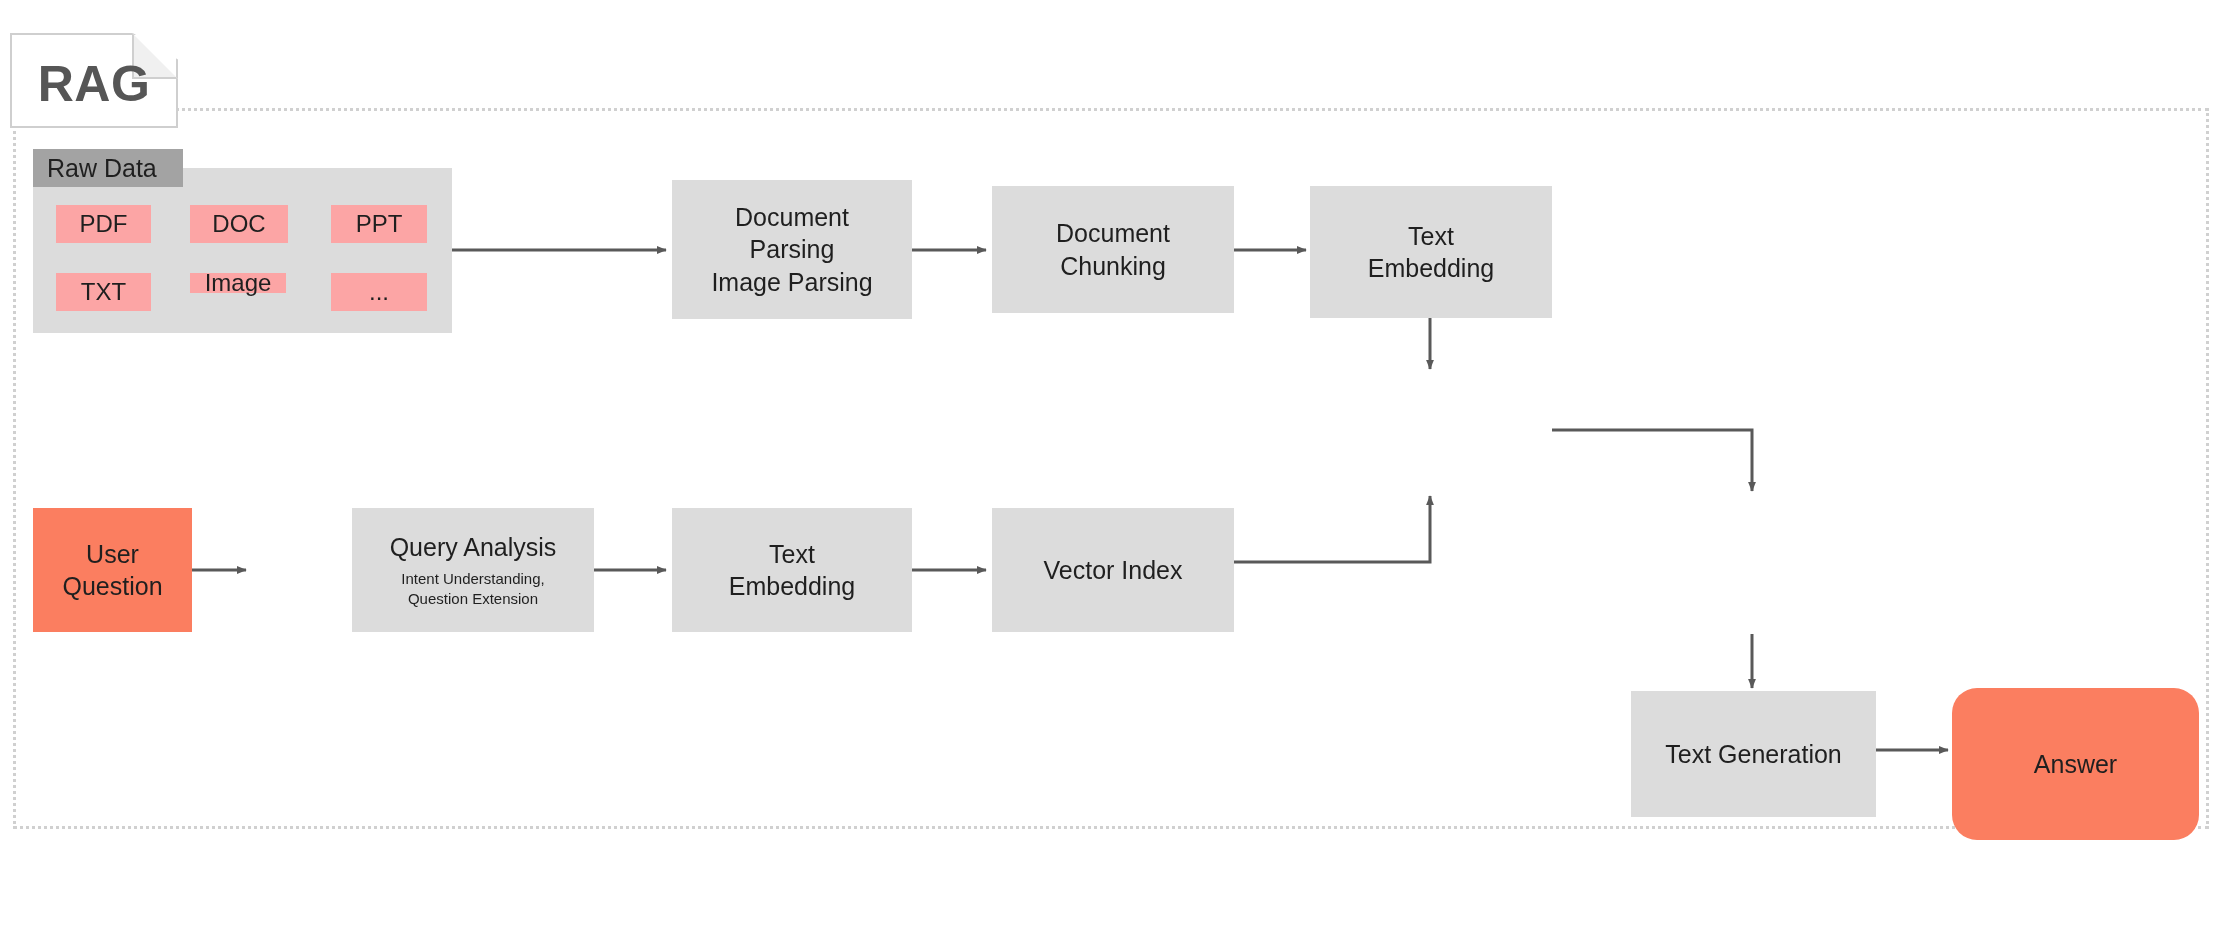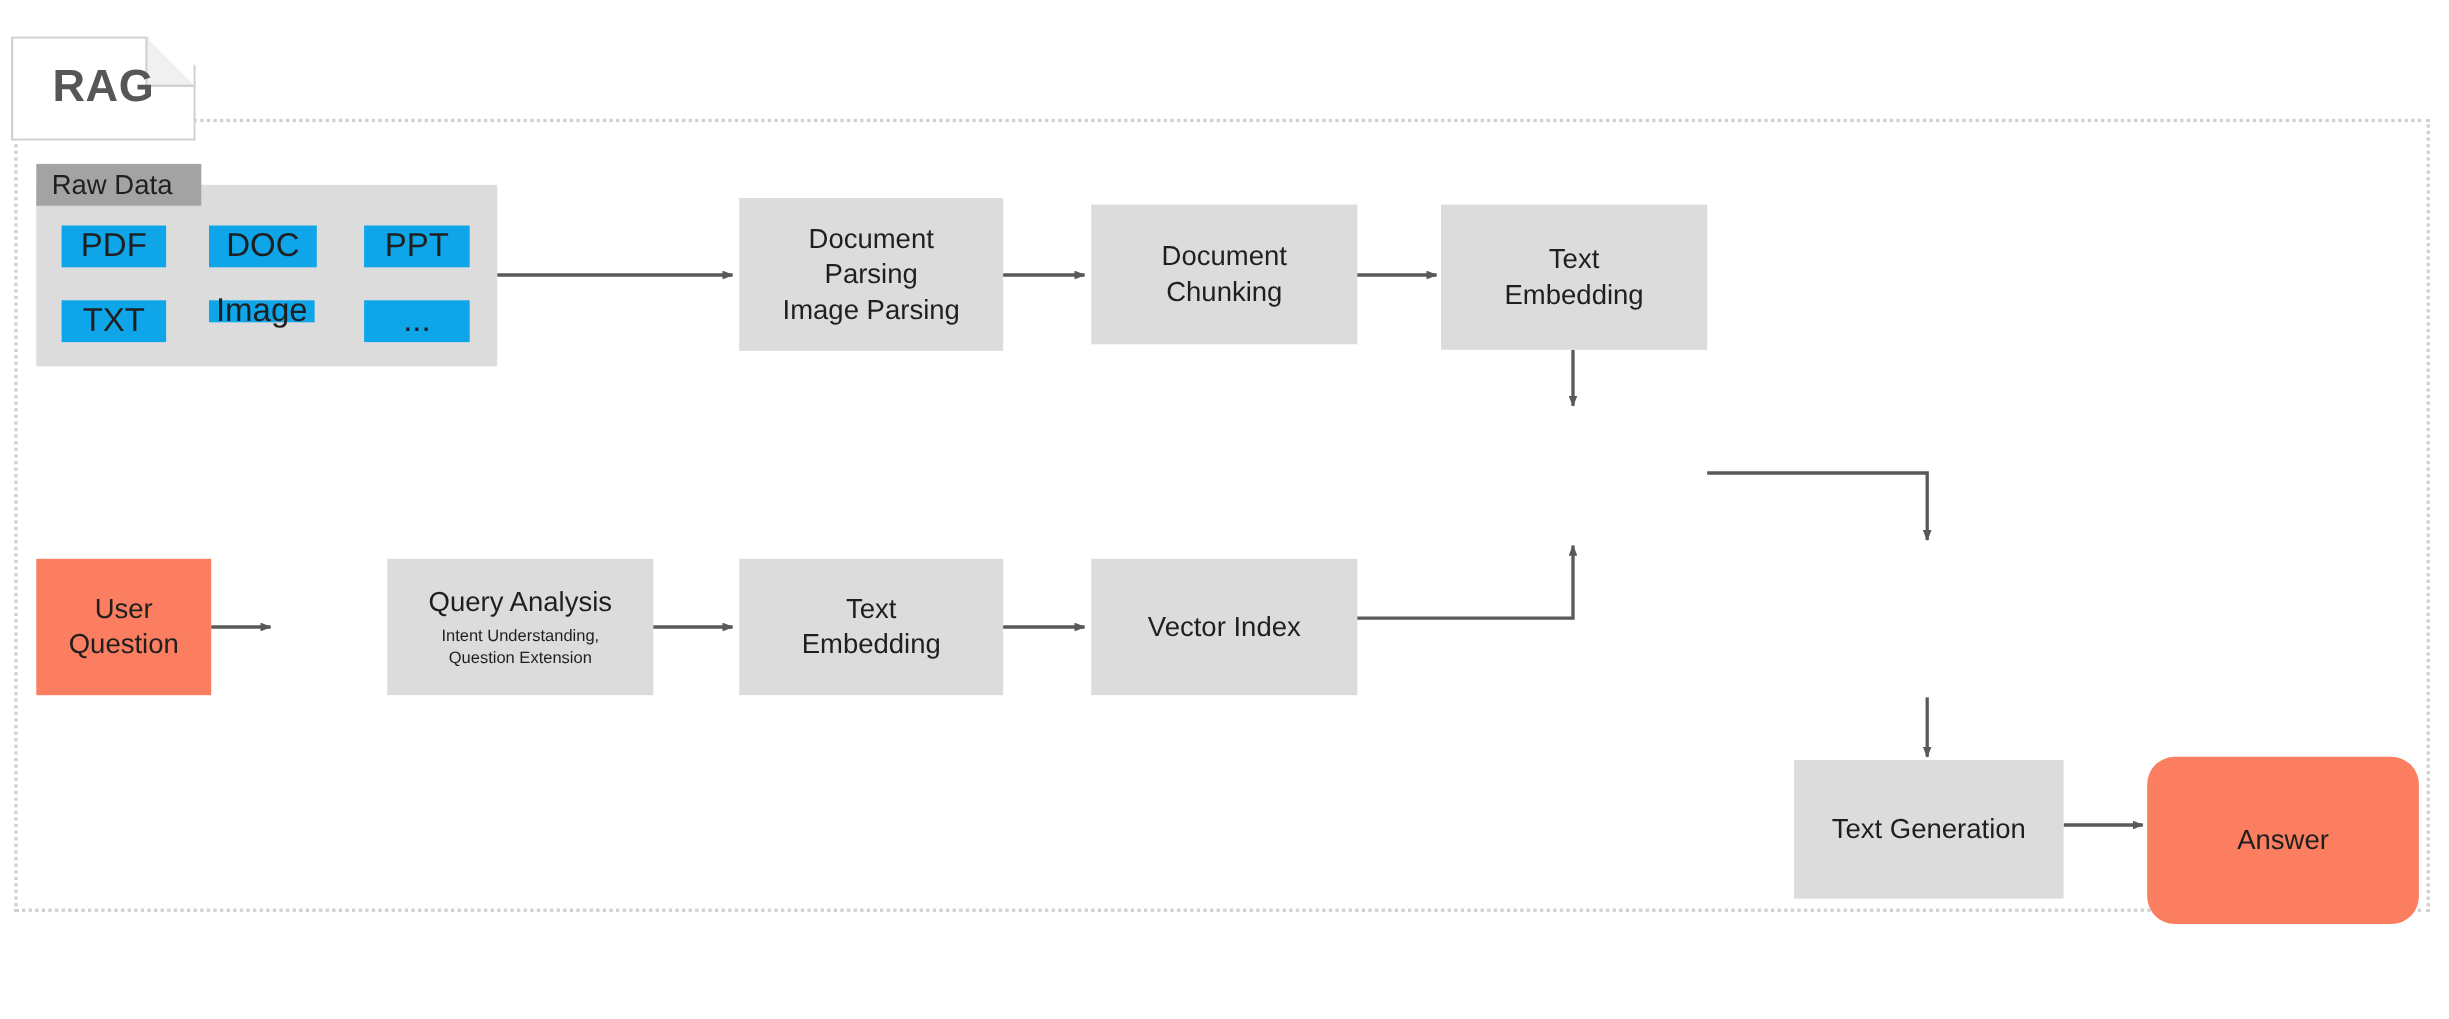--- a/index.html
+++ b/index.html
@@ -57,21 +57,21 @@
     border-bottom: 2px solid #cfcfcf;
     box-sizing: border-box;
     clip-path: polygon(0 0, 100% 100%, 0 100%);
   }
   #rag-tab .doc-label {
     position: absolute;
     left: 0;
     right: 0;
     top: 22px;
     text-align: center;
-    font-size: 41px;
+    font-size: 50px;
     font-weight: bold;
     color: #565656;
     letter-spacing: 0.5px;
   }
 
   
   .node {
     position: absolute;
     box-sizing: border-box;
     display: flex;
@@ -111,23 +111,23 @@
     background: #a3a3a3;
     color: #1f1f1f;
     font-size: 25px;
     display: flex;
     align-items: center;
     padding-left: 14px;
     box-sizing: border-box;
   }
   .chip {
     position: absolute;
-    background: #0ea5e9;
-    color: #1f1f1f;
-    font-size: 30px;
+    background: #fca5a5;
+    color: #1f1f1f;
+    font-size: 24px;
     display: flex;
     align-items: center;
     justify-content: center;
     box-sizing: border-box;
   }
 
   
   #connectors {
     position: absolute;
     left: 0;

